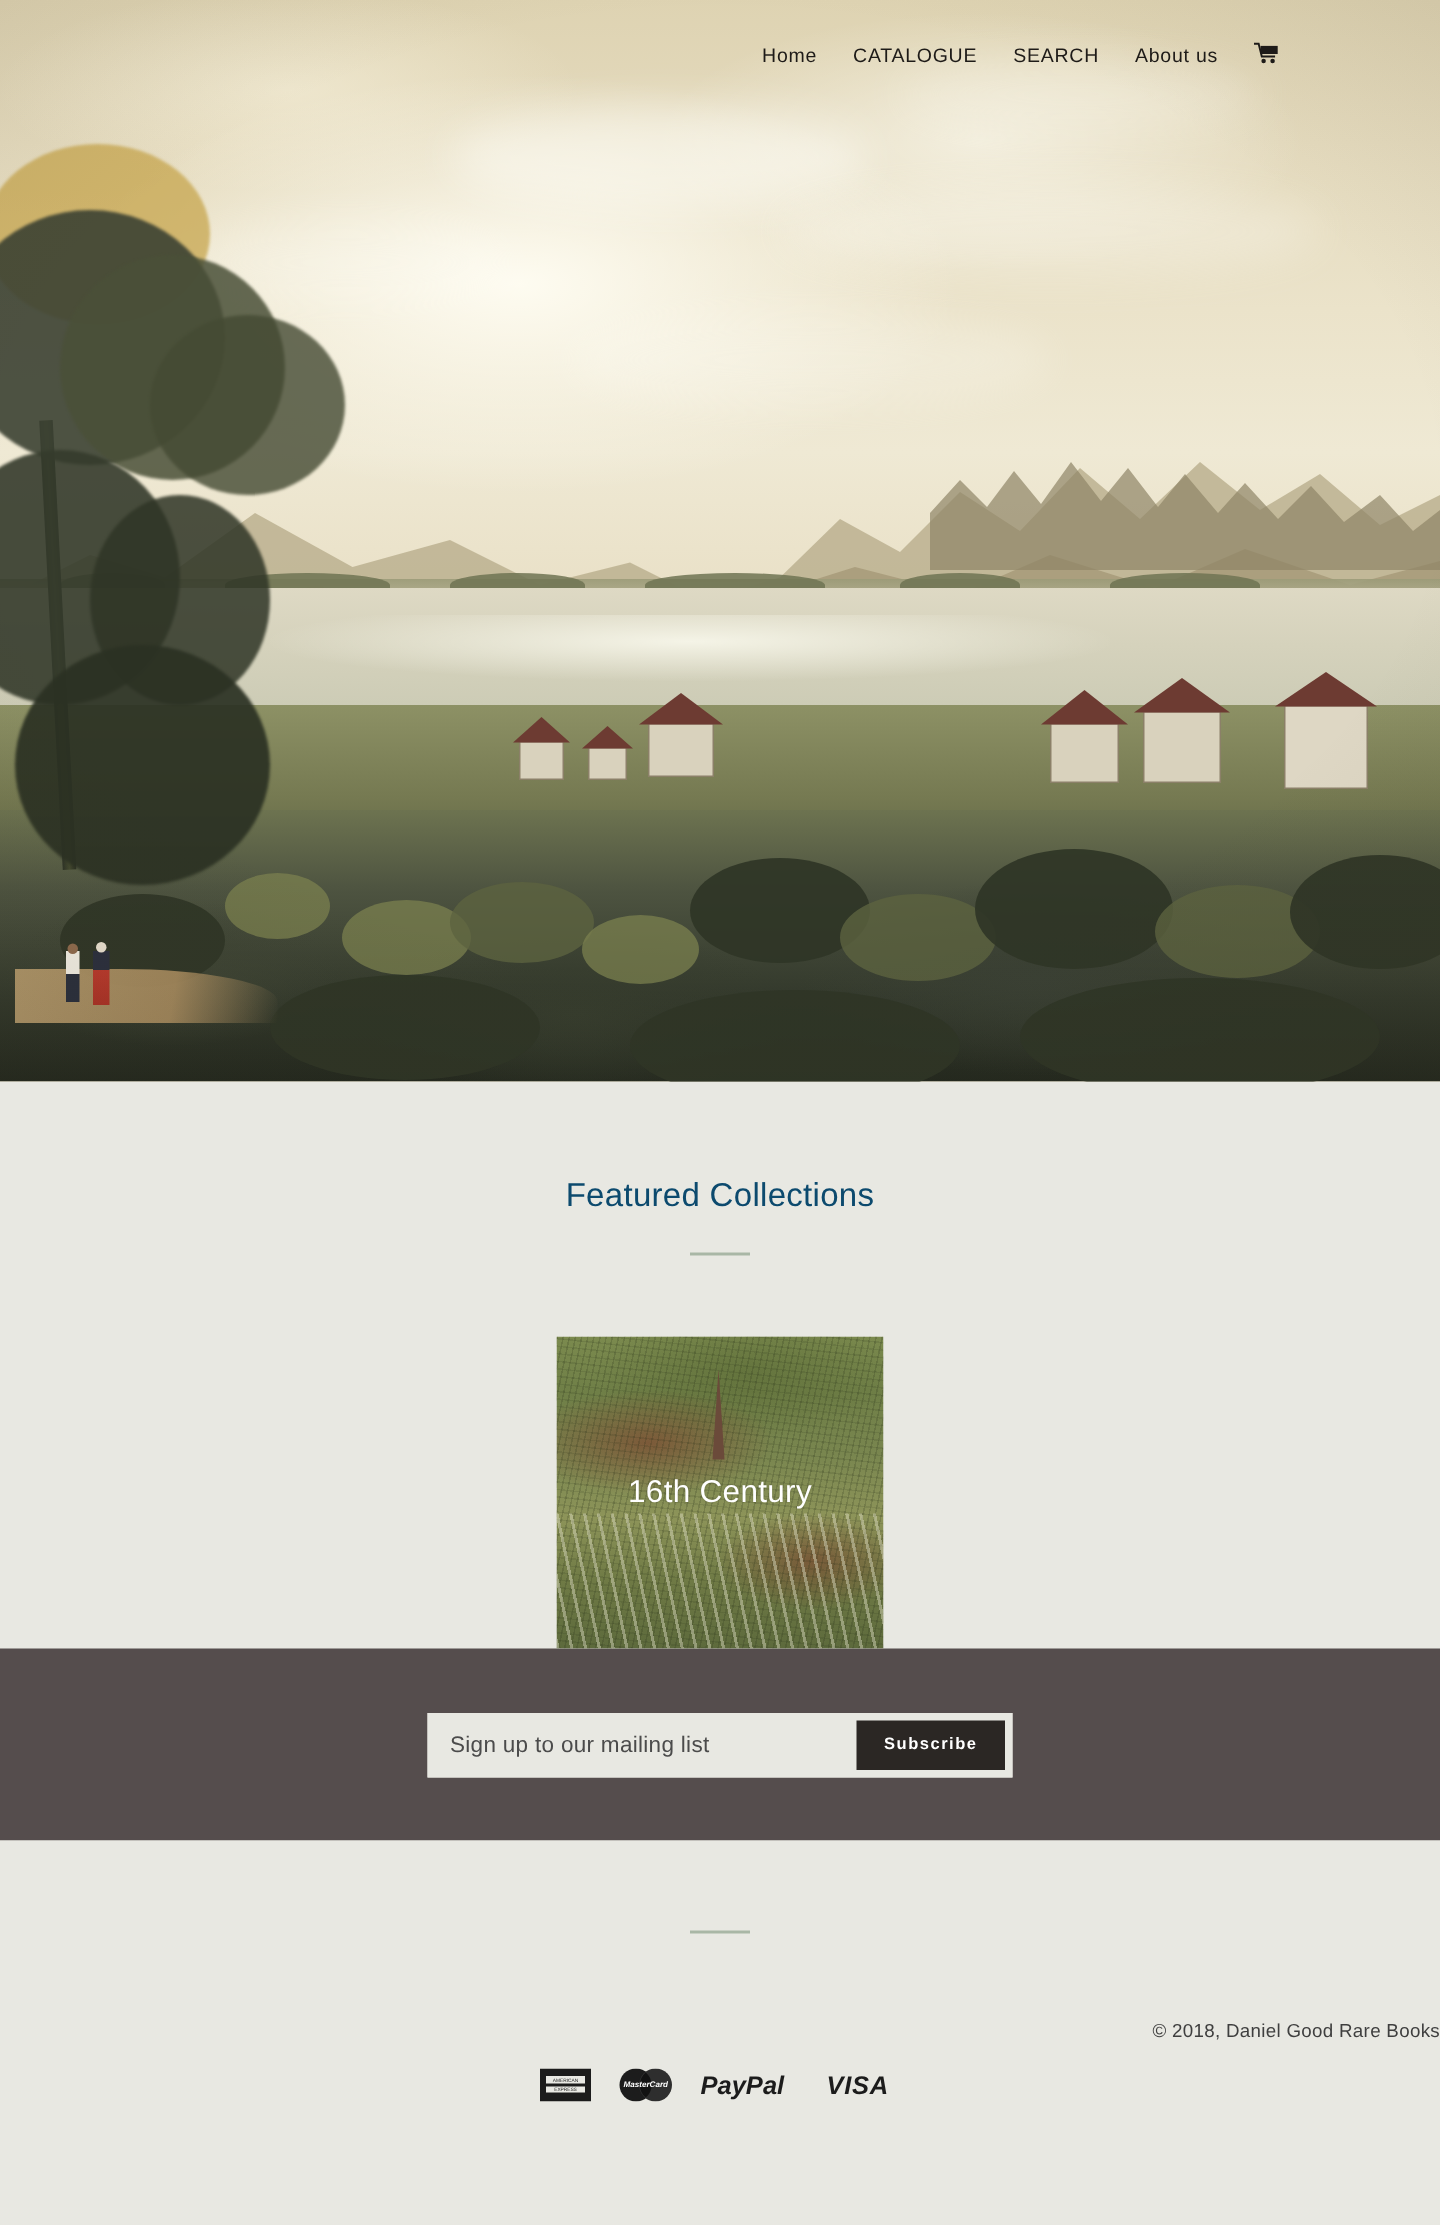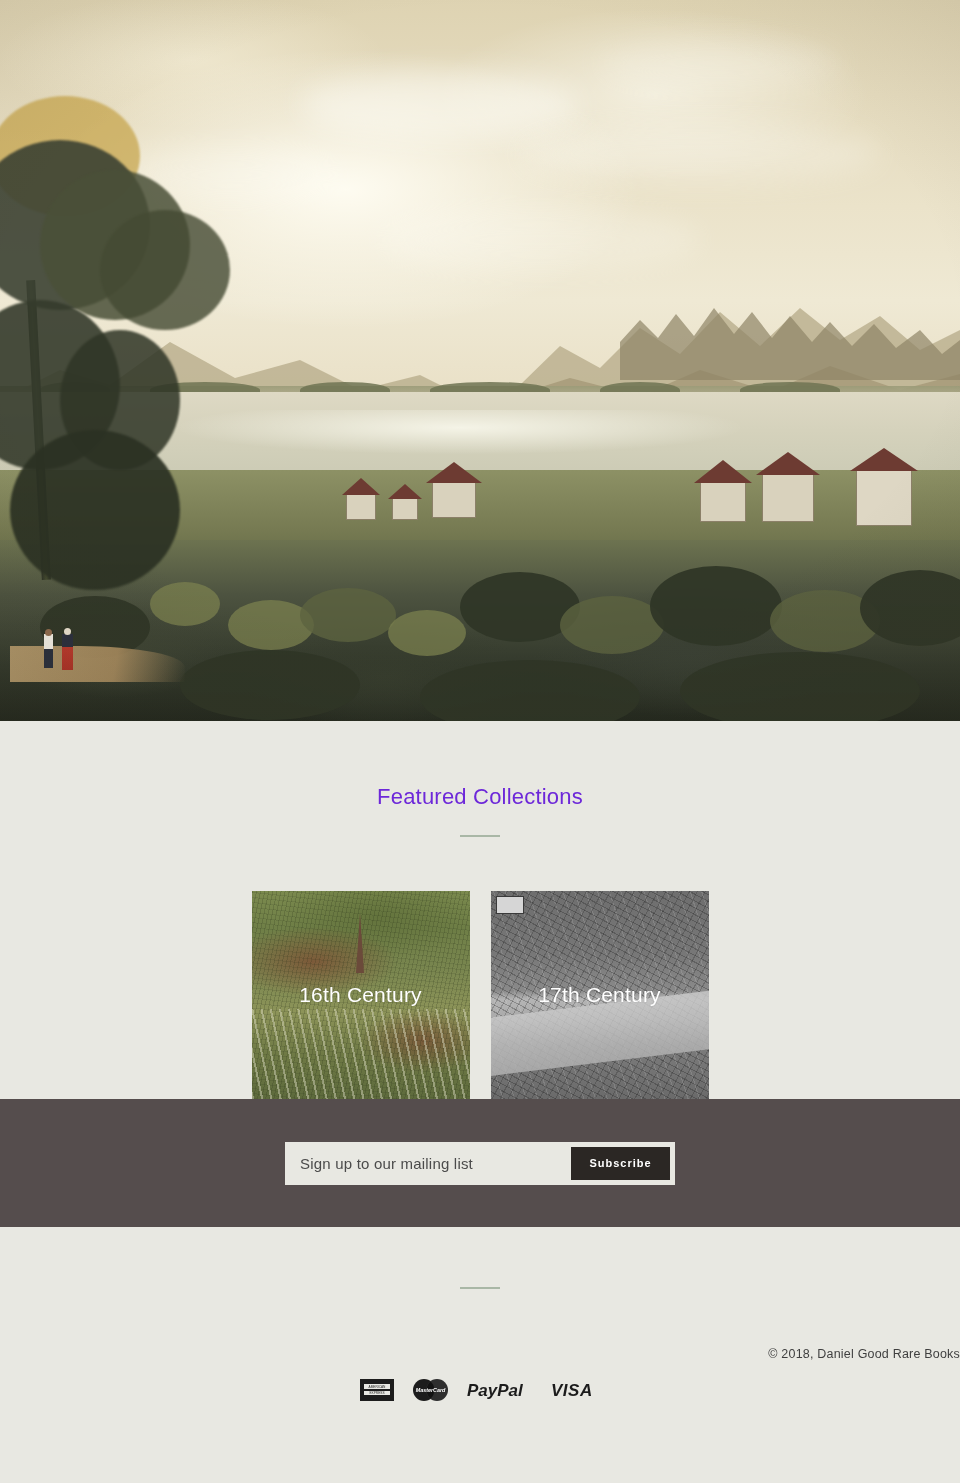--- a/index.html
+++ b/index.html
@@ -227,21 +227,21 @@
   
   .featured {
     width: 960px;
     background: #e8e8e2;
     padding-top: 63px;
   }
   .section-title {
     text-align: center;
     font-size: 22px;
     font-weight: normal;
-    color: #6d28d9;
+    color: #0c4a6e;
     letter-spacing: 0.2px;
   }
   .rule {
     width: 40px; height: 2px;
     background: #a9b7a6;
     margin: 25px auto 0;
   }
   .cards {
     display: flex;
     justify-content: center;
@@ -508,43 +508,53 @@
     <div class="tree-canopy" style="left:100px; top:210px; width:130px; height:120px; background:#444a33; opacity:.8;"></div>
     <div class="tree-canopy" style="left:-40px; top:300px; width:160px; height:170px; background:#353b2c; opacity:.9;"></div>
     <div class="tree-canopy" style="left:60px;  top:330px; width:120px; height:140px; background:#2f3526; opacity:.85;"></div>
     <div class="tree-canopy" style="left:10px;  top:430px; width:170px; height:160px; background:#2b3123; opacity:.92;"></div>
 
     <div class="hero-vignette"></div>
   </div>
 
   <div class="topbar">
 
+    <nav class="nav">
+      <a href="#">Home</a>
+      <a href="#">CATALOGUE</a>
+      <a href="#">SEARCH</a>
+      <a href="#">About us</a>
+      <a href="#" class="cart-link">
+        <span class="cart-icon">
+          <svg width="17" height="16" viewBox="0 0 17 16" fill="none">
+            <path d="M0.5 1.2 H3.1 L5.2 9.6 H13.4" stroke="#1e1b18" stroke-width="1.3" stroke-linecap="square"></path>
+            <rect x="4.4" y="2.6" width="11.4" height="5.4" fill="#1e1b18"></rect>
+            <circle cx="6.4" cy="12.7" r="1.5" fill="#1e1b18"></circle>
+            <circle cx="12.4" cy="12.7" r="1.5" fill="#1e1b18"></circle>
+          </svg>
+        </span>
+      </a>
+    </nav>
   </div>
 
 </div>
 
 <section class="featured">
   <h2 class="section-title">Featured Collections</h2>
   <div class="rule"></div>
 
   <div class="cards">
 
     <a class="card" href="#">
       <span class="art-16"></span>
       <span class="fieldlines"></span>
       <span class="spire-16"></span>
       <span class="card-label">16th Century</span>
     </a>
 
-    <a class="card" href="#">
-      <span class="art-17"></span>
-      <span class="river-17"></span>
-      <span class="cartouche"></span>
-      <span class="card-label">17th Century</span>
-    </a>
 
 
   </div>
 </section>
 
 <section class="newsletter">
   <form class="nl-form">
     <input class="nl-input" type="email" placeholder="Sign up to our mailing list" style="">
     <button class="nl-button" type="submit">Subscribe</button>
   </form>

